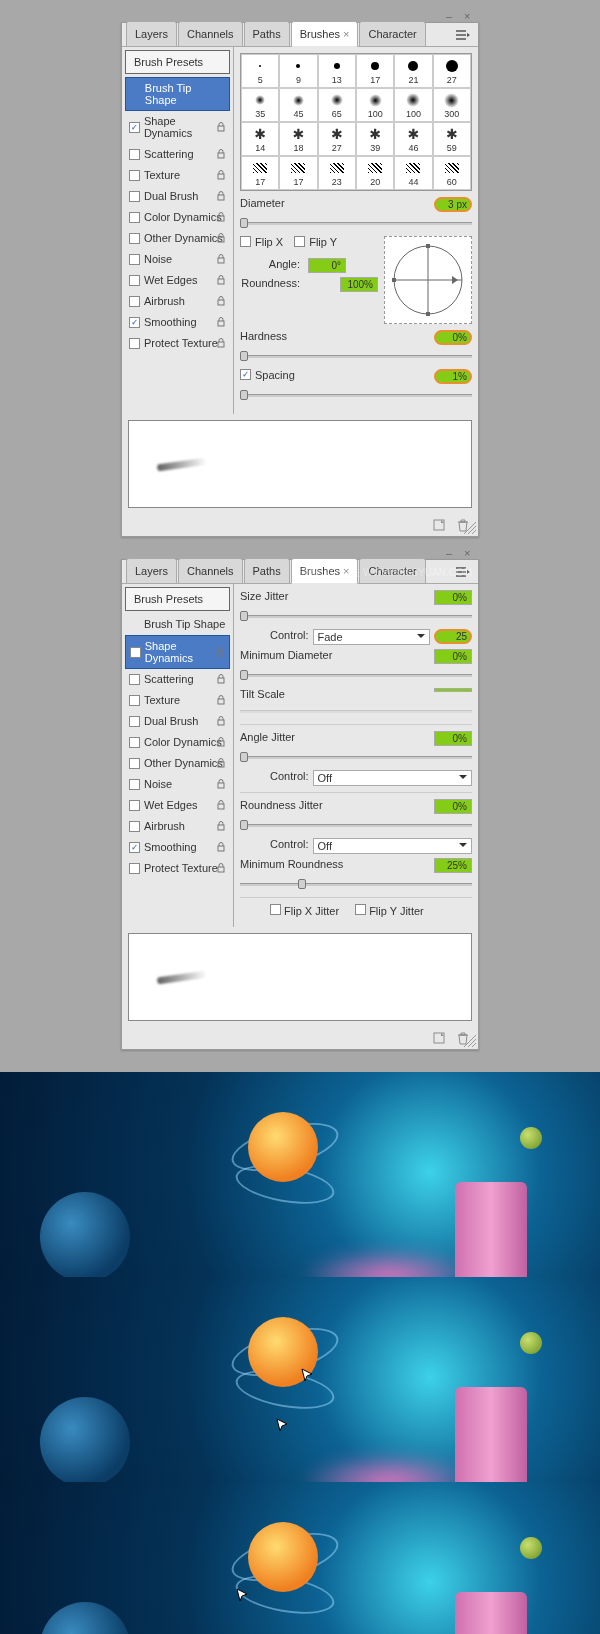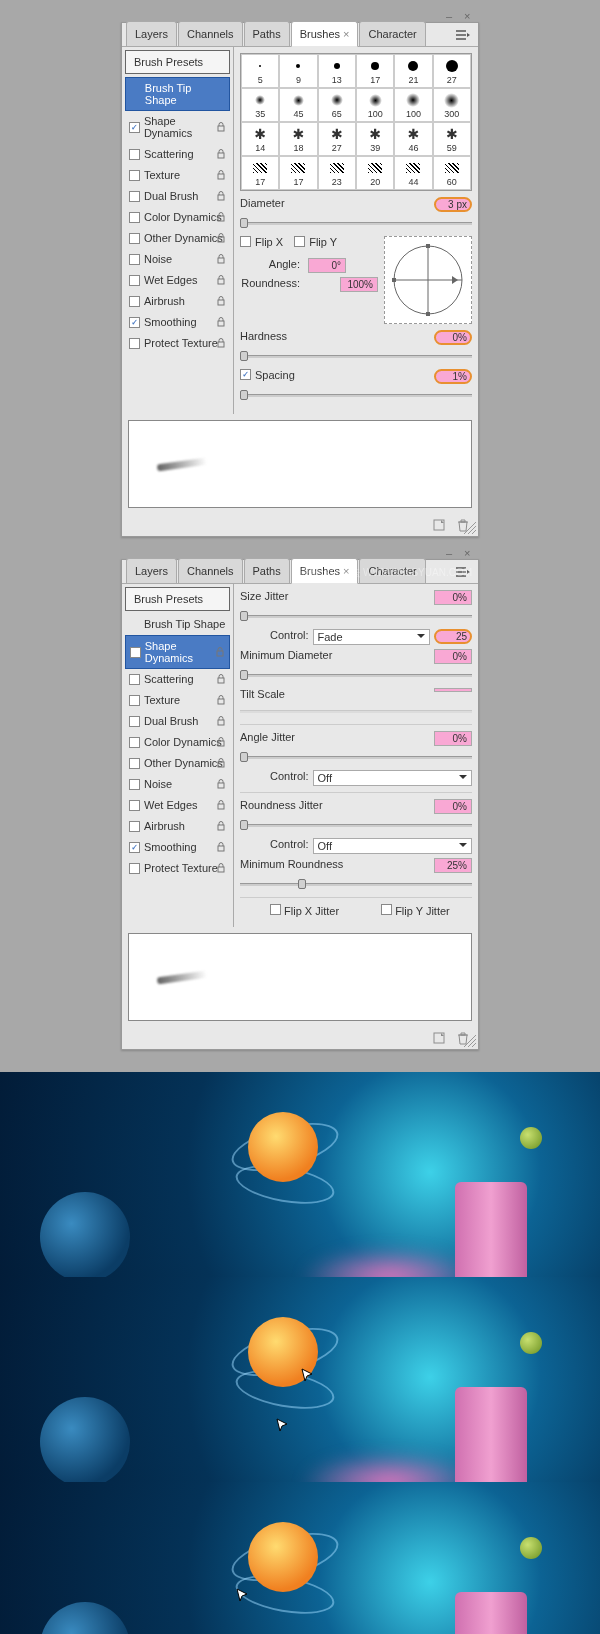--- a/index.html
+++ b/index.html
@@ -22,21 +22,21 @@
 .cb{width:11px;height:11px;border:1px solid #888;background:#fff;display:inline-flex;align-items:center;justify-content:center;font-size:8px;color:#4a7bc4}
 .cb.on::after{content:"✓";font-weight:bold}
 .lock{position:absolute;right:4px;width:10px;height:10px}
 .content{flex:1;padding:6px;background:#e8e8e8}
 .brush-grid{display:grid;grid-template-columns:repeat(6,1fr);border:1px solid #999;background:#fff;margin-bottom:6px}
 .brush-cell{border:1px solid #ccc;text-align:center;padding:2px;height:34px;display:flex;flex-direction:column;justify-content:space-between;align-items:center}
 .brush-dot{width:18px;height:18px;display:flex;align-items:center;justify-content:center}
 .brush-num{font-size:9px}
 .row{display:flex;align-items:flex-start;margin-bottom:4px;gap:4px}
 .row label{flex:0 0 auto}
-.val{background:#f9a8d4;border:1px solid #aaa;padding:1px 4px;min-width:38px;text-align:right;margin-left:auto;font-size:10px}
+.val{background:#84cc16;border:1px solid #aaa;padding:1px 4px;min-width:38px;text-align:right;margin-left:auto;font-size:10px}
 .slider{height:14px;position:relative;margin-bottom:6px}
 .slider::before{content:"";position:absolute;left:0;right:0;top:6px;height:2px;background:#ccc;border-top:1px solid #999}
 .thumb{position:absolute;top:2px;width:8px;height:10px;background:#d0d0d0;border:1px solid #777;border-radius:2px}
 .circle-target{width:88px;height:88px;border:1px dashed #999;background:#fff;display:flex;align-items:center;justify-content:center;float:right;margin-left:6px}
 .circle-target svg{width:80px;height:80px}
 .highlight{border:2px solid #e89030;border-radius:10px;padding:0 3px}
 .preview{margin:6px;height:88px;background:#fff;border:1px solid #888;position:relative}
 .stroke{position:absolute;left:28px;top:40px;width:50px;height:7px;background:linear-gradient(90deg,rgba(80,80,80,0.9),rgba(80,80,80,0));transform:rotate(-8deg);border-radius:3px;filter:blur(1px)}
 .footer{display:flex;justify-content:flex-end;padding:4px 8px;gap:10px}
 .footer-icon{width:14px;height:14px;opacity:.7;cursor:pointer}
@@ -549,21 +549,21 @@
           <div class="select" style="flex:1">Off</div>
         </div>
       <div class="row">
           <label>Minimum Roundness</label>
           <span class="val">25%</span>
         </div>
       <div class="slider">
           <div class="thumb" style="left:25%"></div>
         </div>
       <div class="sep"></div>
-      <div class="row" style="padding-left:30px;gap:42px">
+      <div class="row" style="padding-left:30px;gap:16px">
           <span><span class="cb"></span> <span>Flip X Jitter</span></span>
           <span><span class="cb"></span> <span>Flip Y Jitter</span></span>
         </div>
     </div>
   </div>
   <div class="preview">
       <div class="stroke"></div>
     </div>
   <div class="footer">
     <svg class="footer-icon" viewBox="0 0 14 14">

